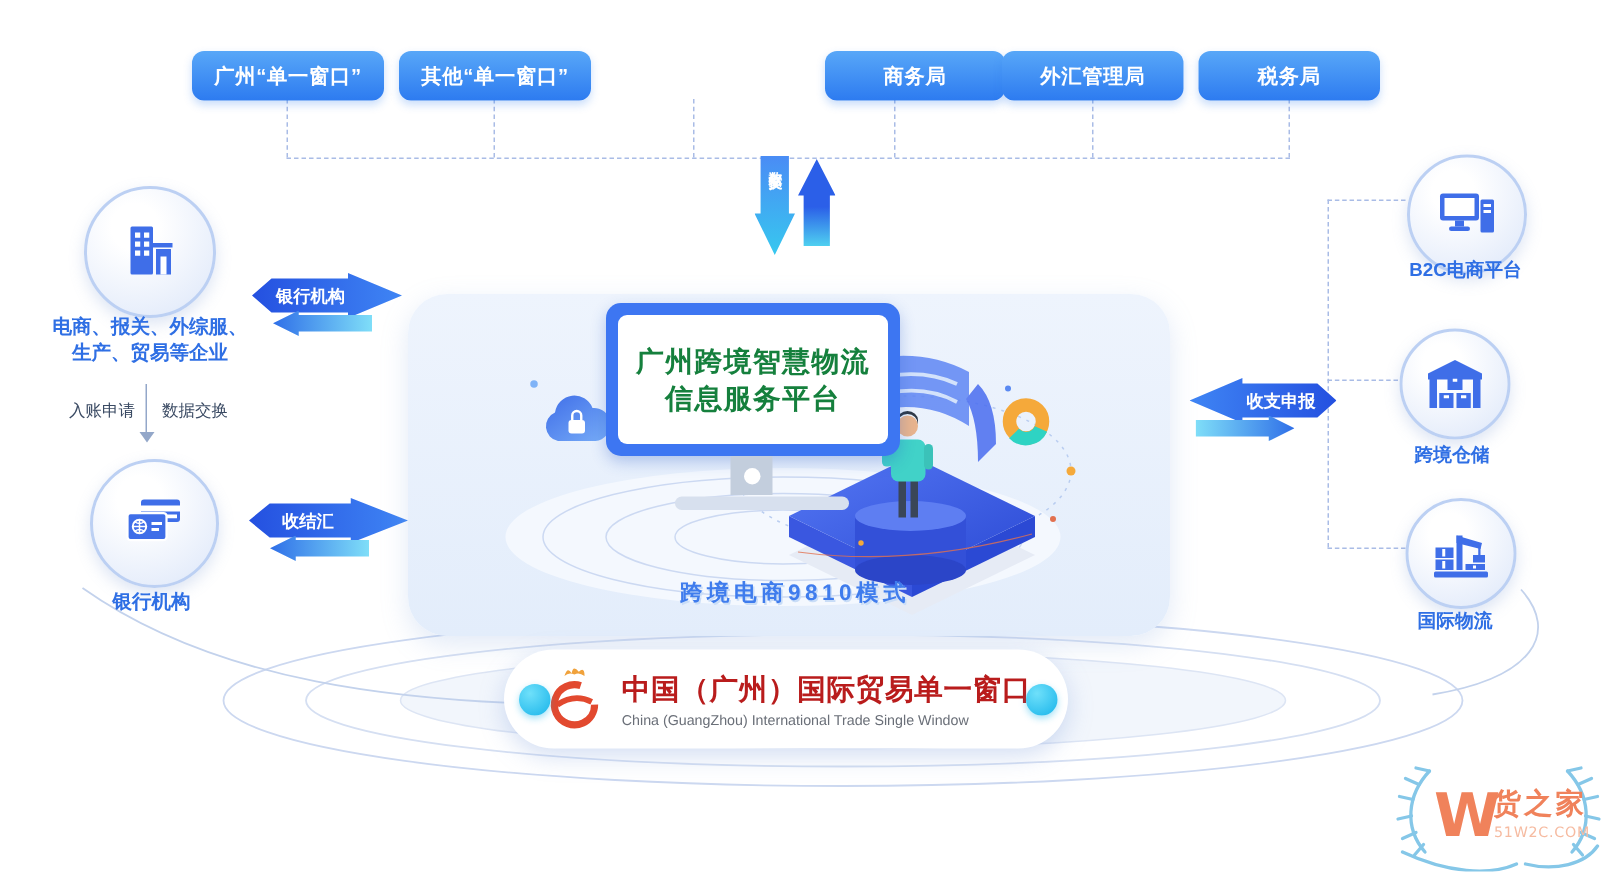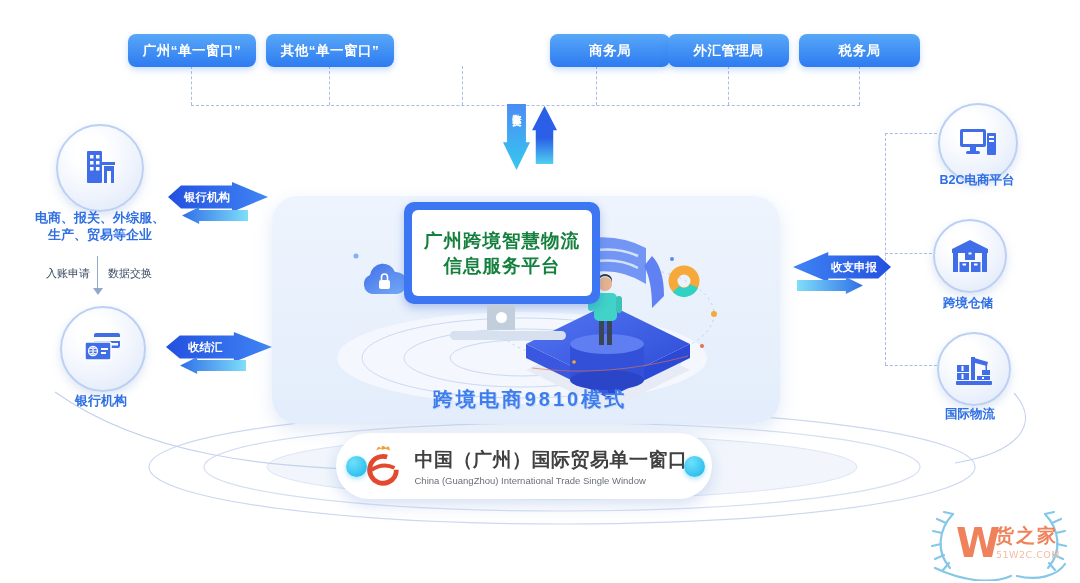--- a/index.html
+++ b/index.html
@@ -63,28 +63,28 @@
   .monitor{position:absolute;left:404px;top:202px;width:196px;height:102px;border-radius:10px;
     background:#3d76f2;padding:8px;box-sizing:border-box;box-shadow:0 4px 10px rgba(40,90,200,.3);}
   .monitor-screen{width:100%;height:100%;background:#fff;border-radius:6px;
     display:flex;flex-direction:column;align-items:center;justify-content:center;}
   .monitor-screen div{color:#15803d;font-weight:800;font-size:18.5px;line-height:25px;letter-spacing:1px;}
   .monitor-neck{position:absolute;left:487px;top:304px;width:28px;height:26px;background:#c3cedd;
     display:flex;align-items:center;justify-content:center;}
   .monitor-neck i{width:11px;height:11px;border-radius:50%;background:#fff;display:block;}
   .monitor-base{position:absolute;left:450px;top:331px;width:116px;height:9px;border-radius:5px;background:#d7e0ee;}
   .mode-label{position:absolute;left:400px;top:386px;width:260px;text-align:center;
-    color:#3f7ced;font-weight:800;font-size:20px;letter-spacing:3px;
+    color:#3f7ced;font-weight:800;font-size:15px;letter-spacing:3px;
     text-shadow:1px 1px 0 #c9ddf7;}
 
   
   .banner{position:absolute;left:336px;top:433px;width:376px;height:66px;border-radius:33px;background:#fff;
     box-shadow:0 5px 16px rgba(130,160,220,.35);display:flex;align-items:center;justify-content:center;gap:10px;}
   .banner-text{display:flex;flex-direction:column;}
-  .banner-title{color:#404040;font-weight:800;font-size:19px;letter-spacing:.5px;}
+  .banner-title{color:#b91c1c;font-weight:800;font-size:19px;letter-spacing:.5px;}
   .banner-sub{color:#6a6f78;font-size:9.5px;margin-top:2px;}
   .cyan-dot{position:absolute;width:21px;height:21px;border-radius:50%;
     background:radial-gradient(circle at 35% 30%,#6fe0fa,#18b4ea);box-shadow:0 2px 5px rgba(24,180,234,.4);}
 </style>
 </head>
 <body>
 
 <div class="stage">
 
   <svg class="abs" style="left:0;top:0" width="1080" height="583" viewBox="0 0 1080 583">

